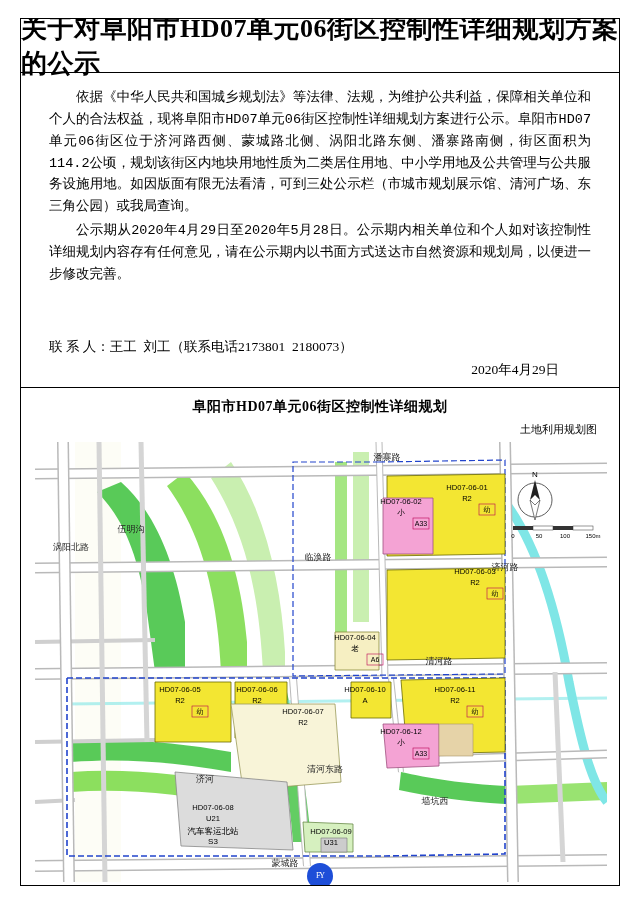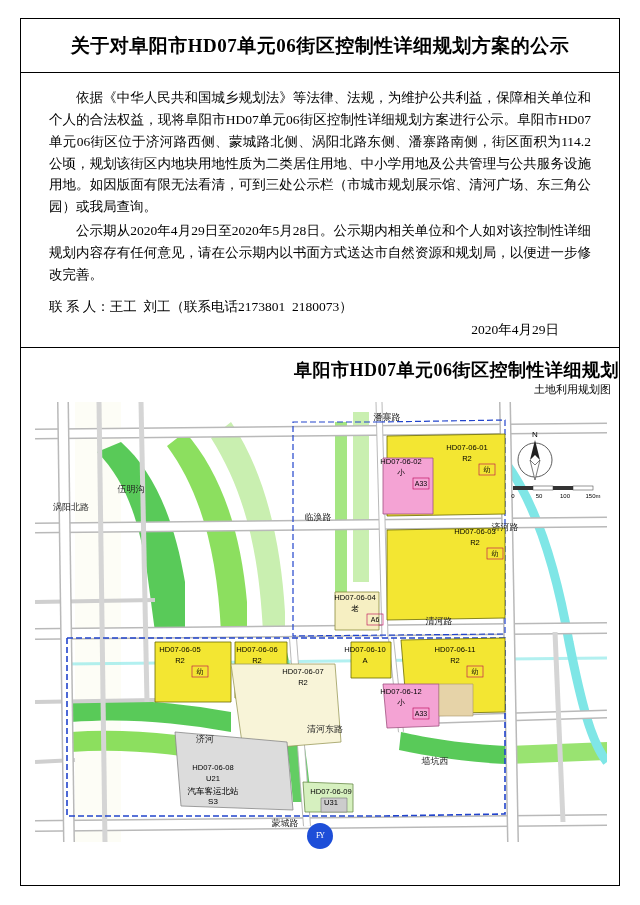--- a/index.html
+++ b/index.html
@@ -23,65 +23,66 @@
     position: relative;
     overflow: hidden;
     background:#fff;
   }
   .title-bar {
     border-bottom: 1px solid #000;
     height: 54px;
     display: flex; align-items: center; justify-content: center;
   }
   .title-bar .t {
-    font-size: 19px;
+    font-size: 26px;
     font-weight: bold;
     letter-spacing: 0.5px;
     font-family: "Liberation Serif","DejaVu Serif",serif;
   }
   .body-text {
     padding: 14px 28px 4px 28px;
     font-size: 13.5px;
     line-height: 1.62;
     text-align: justify;
+    font-family: Liberation Mono, monospace;
   }
   .body-text p { margin: 0 0 2px 0; text-indent: 2em; }
   .contact {
     padding: 4px 28px 0 28px;
     font-size: 13.5px;
     line-height: 1.6;
   }
-  .contact .row { display:block; white-space: pre; }
+  .contact .row { display:block; white-space: pre; margin-top: 40px; }
   .contact .mono { font-family: "Liberation Mono","DejaVu Sans Mono",monospace; font-size:12.5px;}
   .date-line {
     padding: 4px 60px 0 0;
     text-align: right;
     font-size: 13.5px;
   }
   .hr-sep {
     margin: 8px 0 0 0;
     border-top: 1px solid #000;
     height:0;
   }
 
   
   .map-wrap {
     position: relative;
     height: 505px;
     background: #ffffff;
   }
   .map-title {
-    text-align:right;
-    font-size: 18px;
+    text-align:center;
+    font-size: 14px;
     font-weight: bold;
     padding-top: 10px;
     letter-spacing: .5px;
   }
   .map-sub {
-    position:absolute; right: 8px; top: 34px;
+    position:absolute; right: 22px; top: 34px;
     font-size: 11px;
   }
   .map-canvas {
     position:absolute;
     left: 14px; top: 54px;
     width: 572px; height: 440px;
   }
   .footer-logo {
     position:absolute; left:50%; bottom: 4px; transform: translateX(-50%);
     width: 26px; height: 26px;

